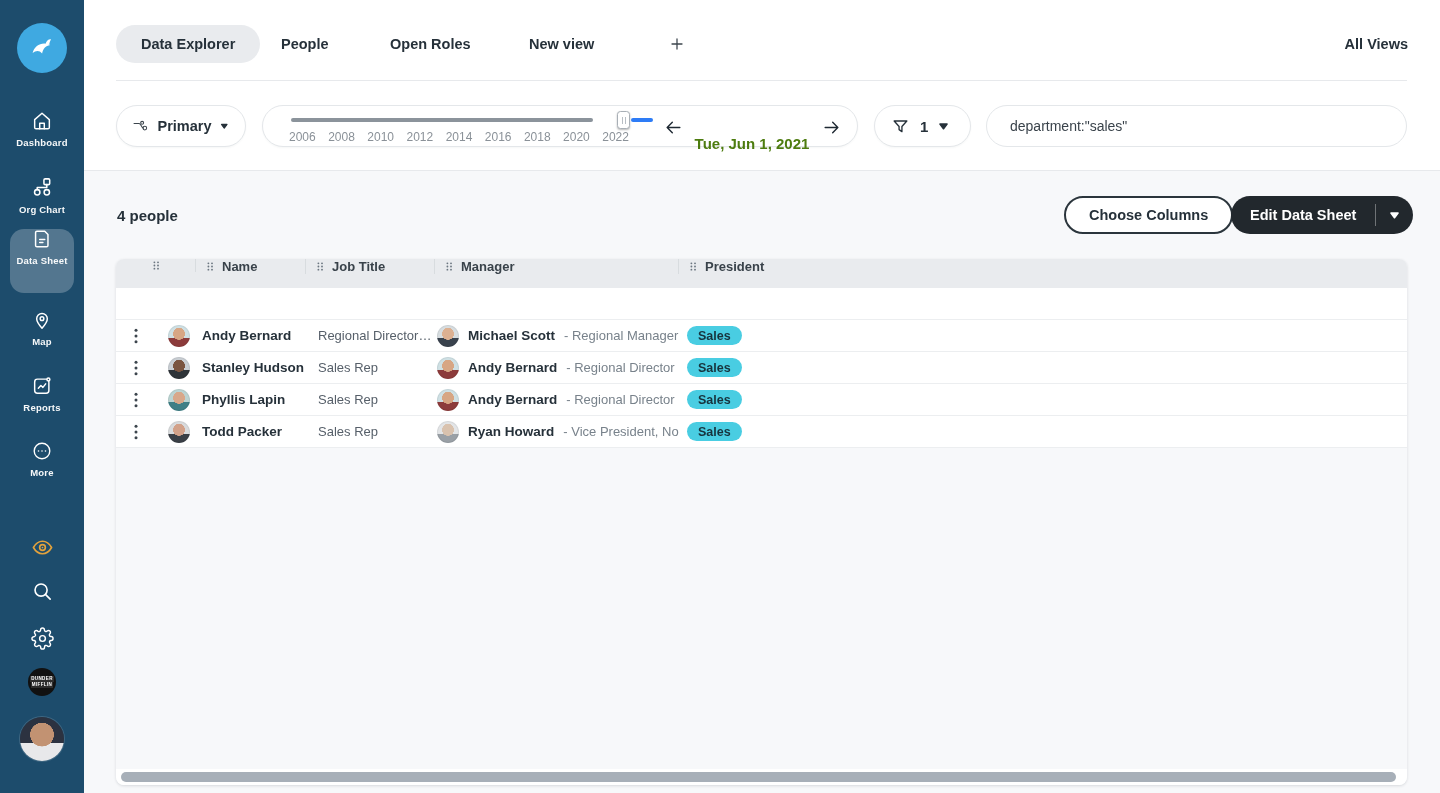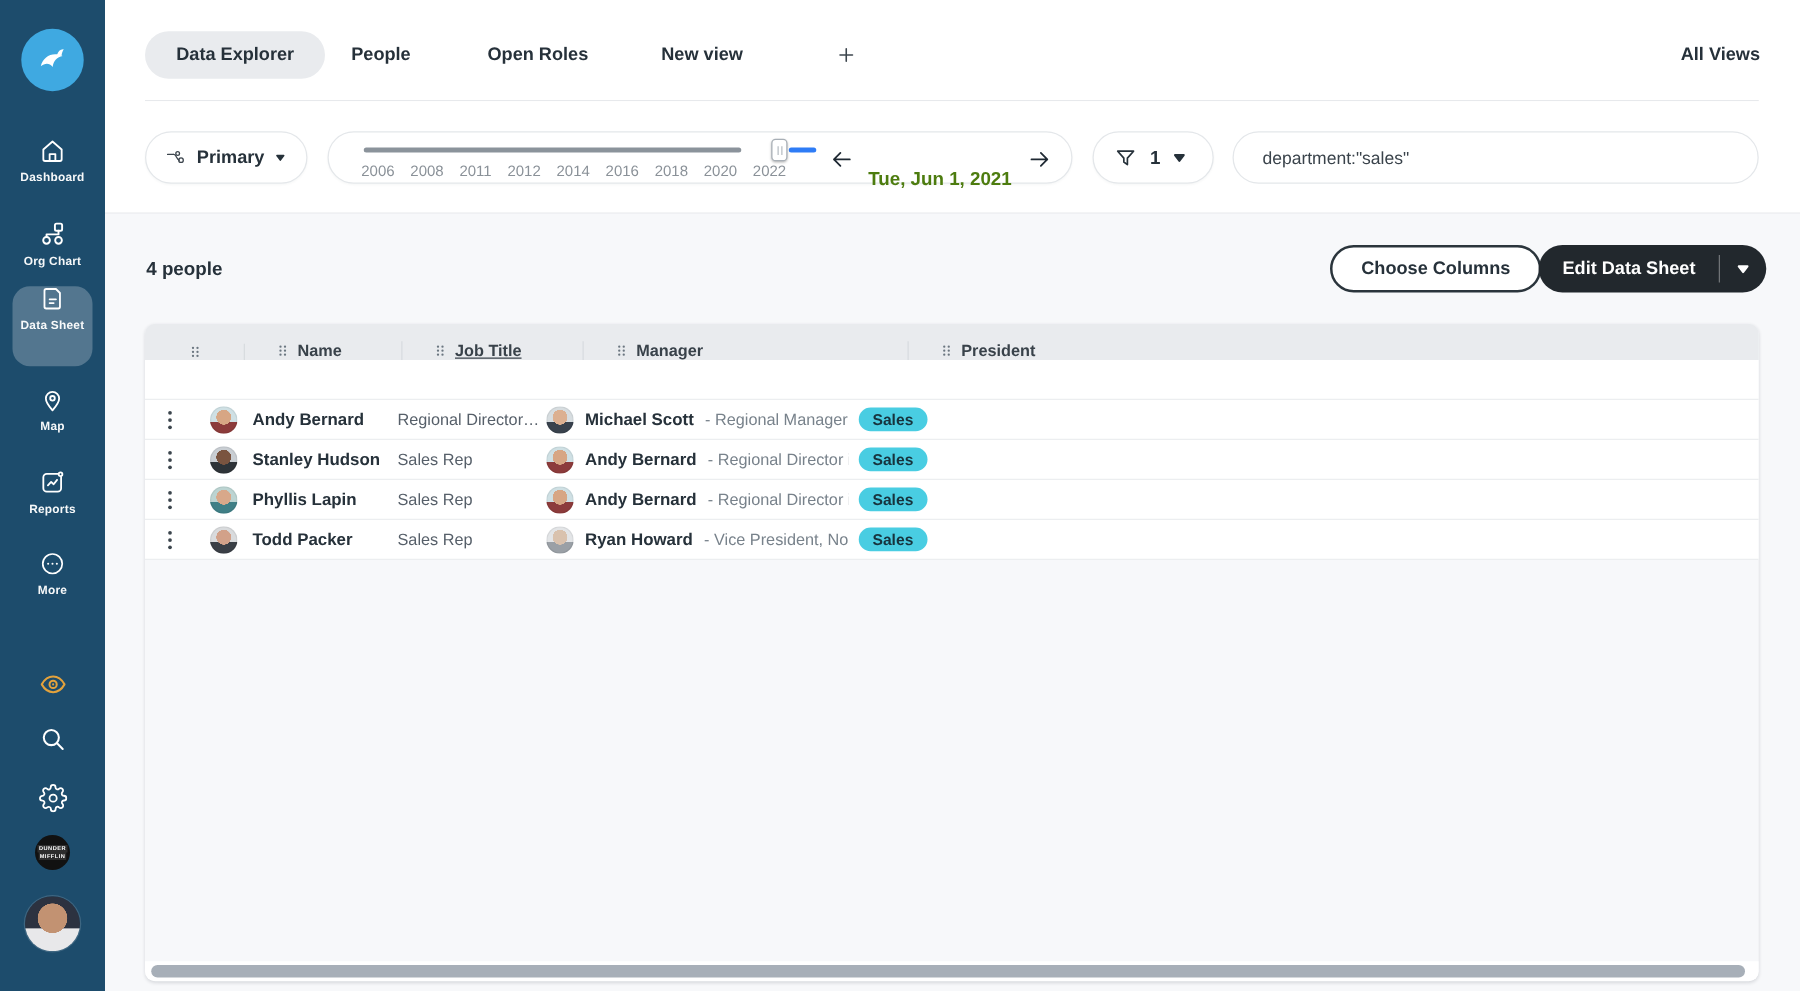--- a/index.html
+++ b/index.html
@@ -57,25 +57,25 @@
   .content { position:absolute; left:84px; top:171px; right:0; bottom:0; background:#f7f8fa; }
   .people-count { position:absolute; left:33px; top:36px; font-size:15px; font-weight:700; color:#26313a; }
   .btn-choose { position:absolute; left:980px; top:25px; height:38px; padding:0 23px; border-radius:19px; background:#fff; border:2px solid #2b353c; display:flex; align-items:center; font-size:14.5px; font-weight:600; color:#26313a; cursor:pointer; }
   .btn-edit { position:absolute; left:1147px; top:25px; height:38px; border-radius:19px; background:#22282d; color:#fff; display:flex; align-items:stretch; cursor:pointer; overflow:hidden; }
   .btn-edit .edit-label { display:flex; align-items:center; padding:16px 19px; font-size:14.5px; font-weight:600; }
   .btn-edit .edit-sep { width:1px; margin:8px 0; background:rgba(255,255,255,.35); }
   .btn-edit .edit-caret { display:flex; align-items:center; justify-content:center; width:37px; }
 
   
   .table-card { position:absolute; left:32px; top:88px; width:1291px; height:526px; background:#f7f8fa; border-radius:8px; box-shadow:0 1px 3px rgba(20,30,40,.14); overflow:hidden; }
-  .thead { display:flex; height:29px; background:#e9ebee; align-items:flex-end;gap:16px; }
+  .thead { display:flex; height:29px; background:#e9ebee; align-items:flex-start; }
   .th { display:flex; align-items:center; gap:8px; padding-left:10px; border-right:1px solid #d8dcdf; font-size:13px; font-weight:600; color:#39424a; cursor:pointer; }
   .th.c-handle { width:80px; justify-content:center; padding-left:0; }
   .th.c-name { width:110px; }
-  .th.c-job { width:129px;text-decoration:underline; }
+  .th.c-job { width:129px; }
   .th.c-mgr { width:244px; }
   .th.c-dept { flex:1; border-right:none; }
   .empty-row { height:32px; background:#fff; border-bottom:1px solid #eceef0; }
   .trow { display:flex; align-items:center; height:32px; background:#fff; border-bottom:1px solid #eceef0; }
   .cell-kebab { width:40px; display:flex; justify-content:center; cursor:pointer; }
   .cell-avatar { width:40px; display:flex; padding-left:12px; }
   .avatar { width:22px; height:22px; border-radius:50%; flex:0 0 auto; box-shadow:inset 0 0 0 1px rgba(0,0,0,.06); }
   .cell-name { width:110px; padding-left:6px; font-size:13.5px; font-weight:700; color:#26313a; white-space:nowrap; overflow:hidden; }
   .cell-job { width:129px; padding-left:12px; font-size:13px; color:#565f69; white-space:nowrap; overflow:hidden; text-overflow:ellipsis; }
   .cell-mgr { width:244px; display:flex; align-items:center; gap:9px; padding-left:2px; white-space:nowrap; overflow:hidden; }
@@ -229,21 +229,21 @@
       <div class="slider-zone">
         <div class="slider-track-gray"></div>
         <div class="slider-track-blue"></div>
         <div class="slider-handle">
             <i></i>
             <i></i>
           </div>
         <div class="year-row">
           <span>2006</span>
           <span>2008</span>
-          <span>2011</span>
+          <span>2010</span>
           <span>2012</span>
           <span>2014</span>
           <span>2016</span>
           <span>2018</span>
           <span>2020</span>
           <span>2022</span>
         </div>
       </div>
       <div class="date-nav-btn date-nav-prev">
         <svg width="19" height="19" viewBox="0 0 24 24" fill="none" stroke="#1f2933" stroke-width="1.8" stroke-linecap="round" stroke-linejoin="round">

